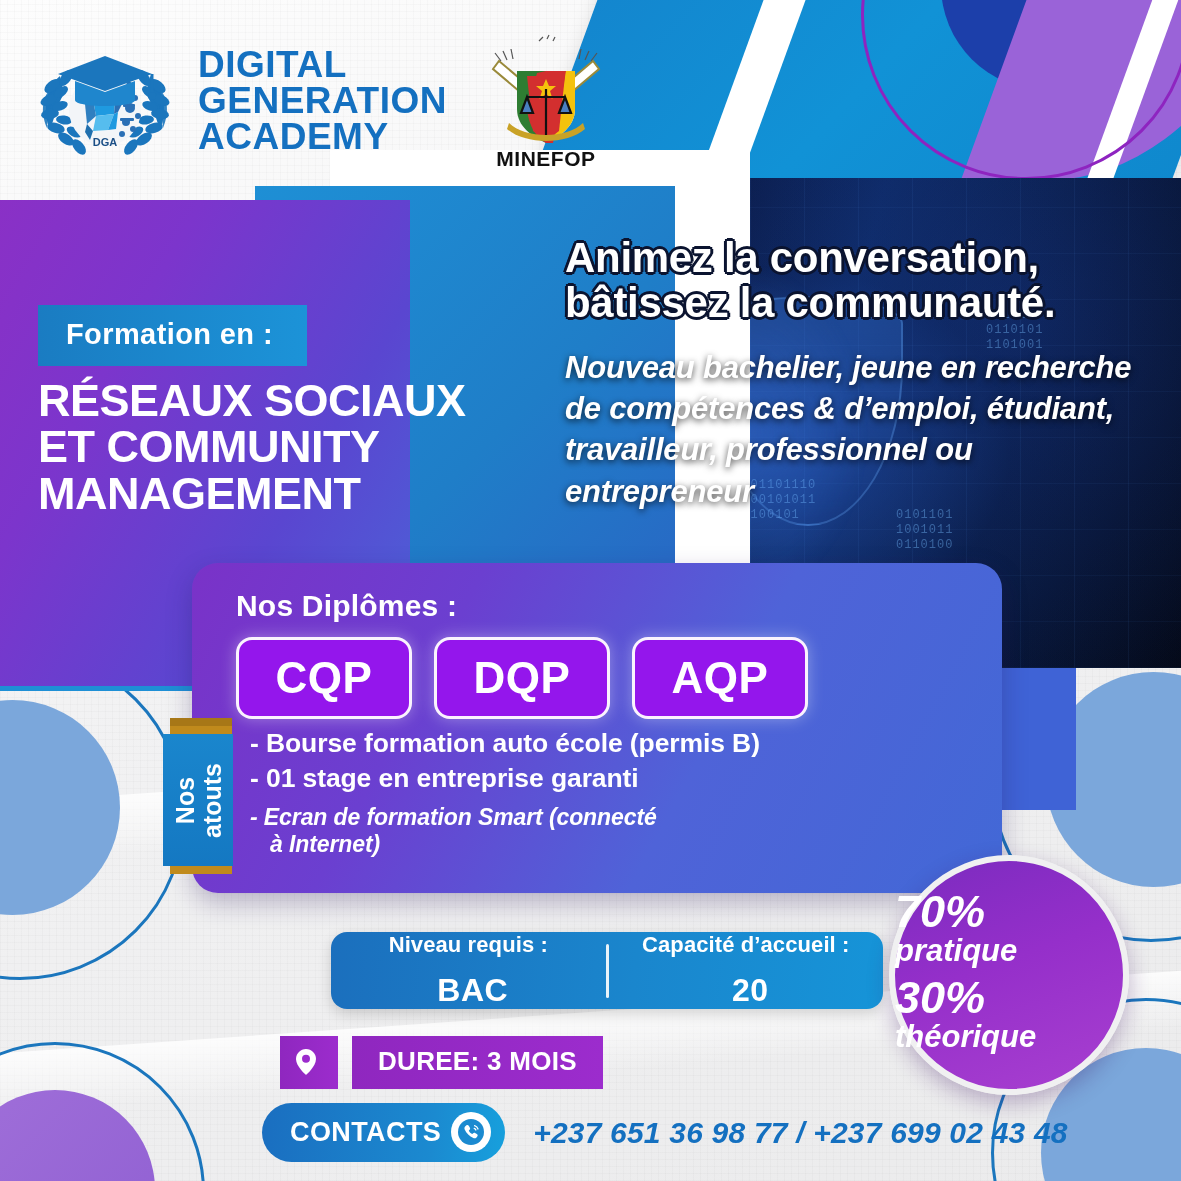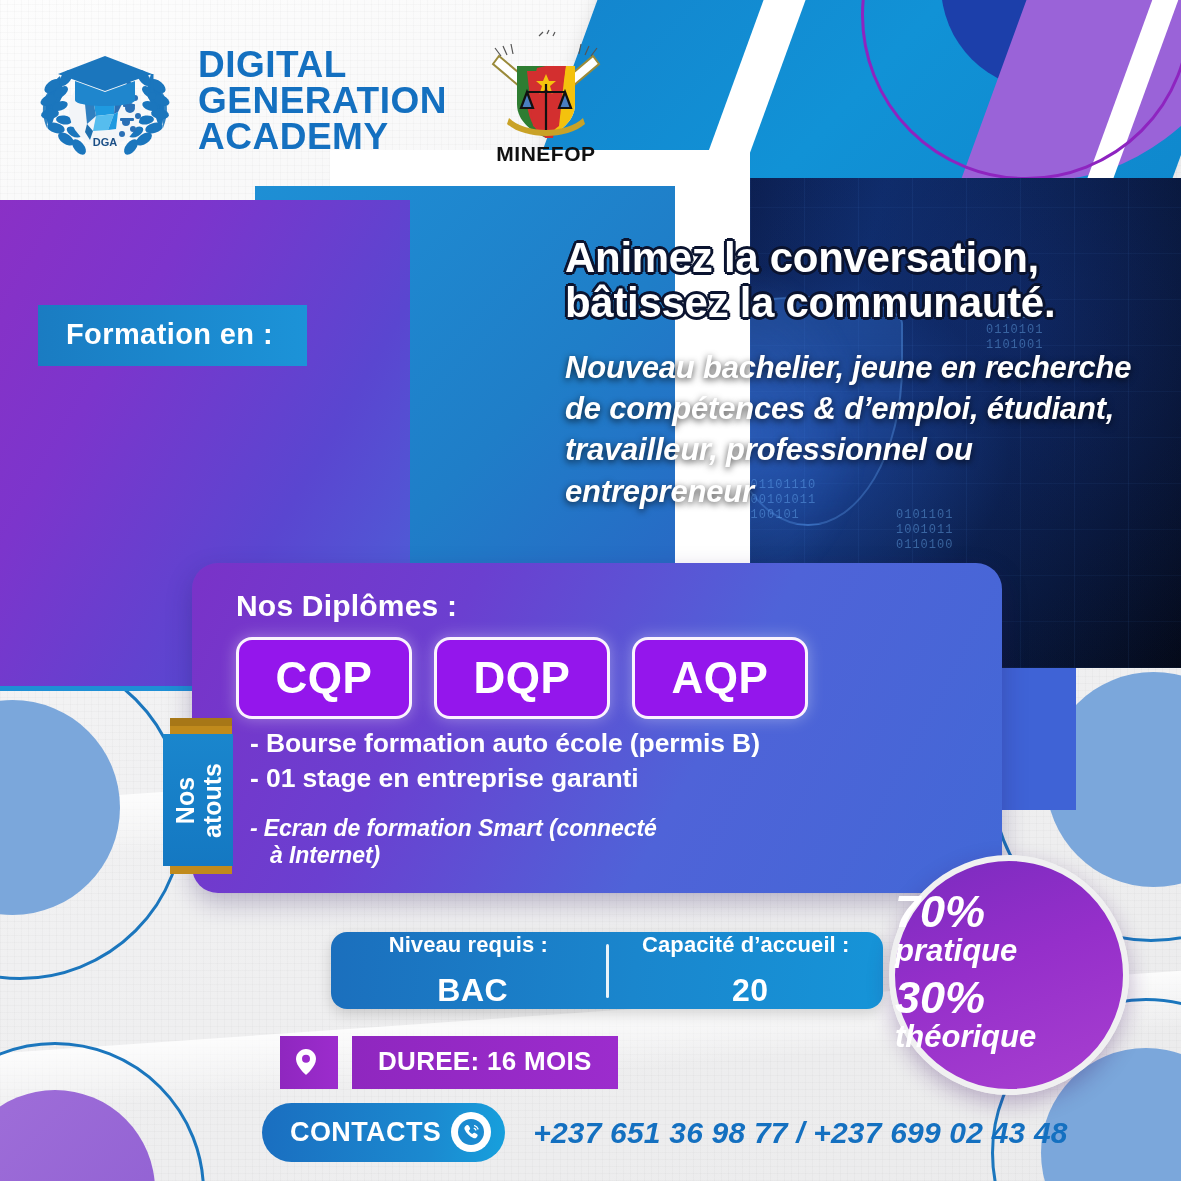--- a/index.html
+++ b/index.html
@@ -143,21 +143,21 @@
 
   
   .header { position:absolute; top:26px; left:30px; display:flex; align-items:center; gap:18px; z-index:30;}
   .crest-wrap { position:relative; width:150px; height:135px; }
   .brand-name { display:flex; flex-direction:column; line-height:0.97; }
   .brand-name span {
     font-weight:bold; font-size:37px; letter-spacing:0.5px;
     color:#1470c0; white-space:nowrap;
   }
   .minefop { position:relative; width:138px; height:150px; margin-left:12px;
-             display:flex; flex-direction:column; align-items:center; }
+             display:flex; flex-direction:column; align-items:center;justify-content:center; }
   .minefop-label { font-size:21px; font-weight:bold; color:#111; letter-spacing:0.5px; margin-top:-6px;}
 
   
   .title-block { position:absolute; left:38px; top:305px; z-index:40; }
   .formation-tag {
     display:inline-block;
     background:linear-gradient(90deg,#1a7cc2 0%,#1c93d8 100%);
     color:#fff; font-weight:bold; font-size:29px;
     padding:13px 34px 15px 28px;
     letter-spacing:0.4px;
@@ -215,21 +215,21 @@
   
   .atouts-list {
     position:absolute; left:250px; top:726px; width:720px; z-index:40;
   }
   .atouts-list li {
     list-style:none;
     color:#ffffff; font-weight:bold; font-size:26.5px;
     line-height:1.32; letter-spacing:-0.1px;
   }
   .atouts-list li.small {
-    font-size:23px; font-style:italic; line-height:1.16; margin-top:19px;
+    font-size:23px; font-style:italic; line-height:1.16; margin-top:8px;
   }
   .atouts-list li .indent { padding-left:20px; display:block; }
 
   
   .tab-ribbon {
     position:absolute; left:170px; top:726px; width:62px; height:148px; z-index:36;
     background:#c08a1c;
     transform:skewY(0deg);
   }
   .tab-ribbon::before{
@@ -469,20 +469,21 @@
         </g>
 
         <path d="M28 92 C44 108 86 108 102 92 L104 98 C86 114 44 114 26 98 Z" fill="#c9a227"></path>
       </svg>
       <div class="minefop-label">MINEFOP</div>
     </div>
   </div>
 
   <div class="title-block">
     <div class="formation-tag">Formation en :</div>
+    <div class="course-title">RÉSEAUX SOCIAUX ET COMMUNITY MANAGEMENT</div>
   </div>
 
   <div class="headline">
     <h2>
       <span>Animez la conversation,</span><br>
       <span>bâtissez la communauté.</span>
     </h2>
     <p>Nouveau bachelier, jeune en recherche de compétences &amp; d’emploi, étudiant, travailleur, professionnel ou entrepreneur</p>
   </div>
 
@@ -526,21 +527,21 @@
     </div>
   </div>
 
   <div class="loc-row">
     <div class="loc-pill">
       <svg width="20" height="26" viewBox="0 0 20 26">
         <path d="M10 0 C4.5 0 0 4.5 0 10 C0 17.5 10 26 10 26 C10 26 20 17.5 20 10 C20 4.5 15.5 0 10 0 Z" fill="#ffffff"></path>
         <circle cx="10" cy="9.8" r="4" fill="#9c2ccd"></circle>
       </svg>
     </div>
-    <div class="dur-pill">DUREE: 16 MOIS</div>
+    <div class="dur-pill">DUREE: 3 MOIS</div>
   </div>
 
   <div class="contacts-row">
     <div class="contacts-badge">
       <span>CONTACTS</span>
       <span class="phone-circle">
         <svg width="26" height="26" viewBox="0 0 26 26">
           <circle cx="13" cy="13" r="13" fill="#1b8ad0"></circle>
           <path d="M8.2 6.6 c0.9-0.8 2.1-0.6 2.7 0.4 l1 1.7 c0.4 0.7 0.3 1.5-0.3 2 l-0.8 0.7 c0.6 1.6 2 3 3.6 3.6 l0.7-0.8 c0.5-0.6 1.3-0.7 2-0.3 l1.7 1 c1 0.6 1.2 1.8 0.4 2.7 l-0.7 0.8 c-0.8 0.9-2.1 1.1-3.2 0.6 -3.8-1.7-6.9-4.8-8.6-8.6 -0.5-1.1-0.3-2.4 0.6-3.2 Z" fill="#ffffff"></path>
           <g stroke="#ffffff" stroke-width="1.3" fill="none" stroke-linecap="round">

